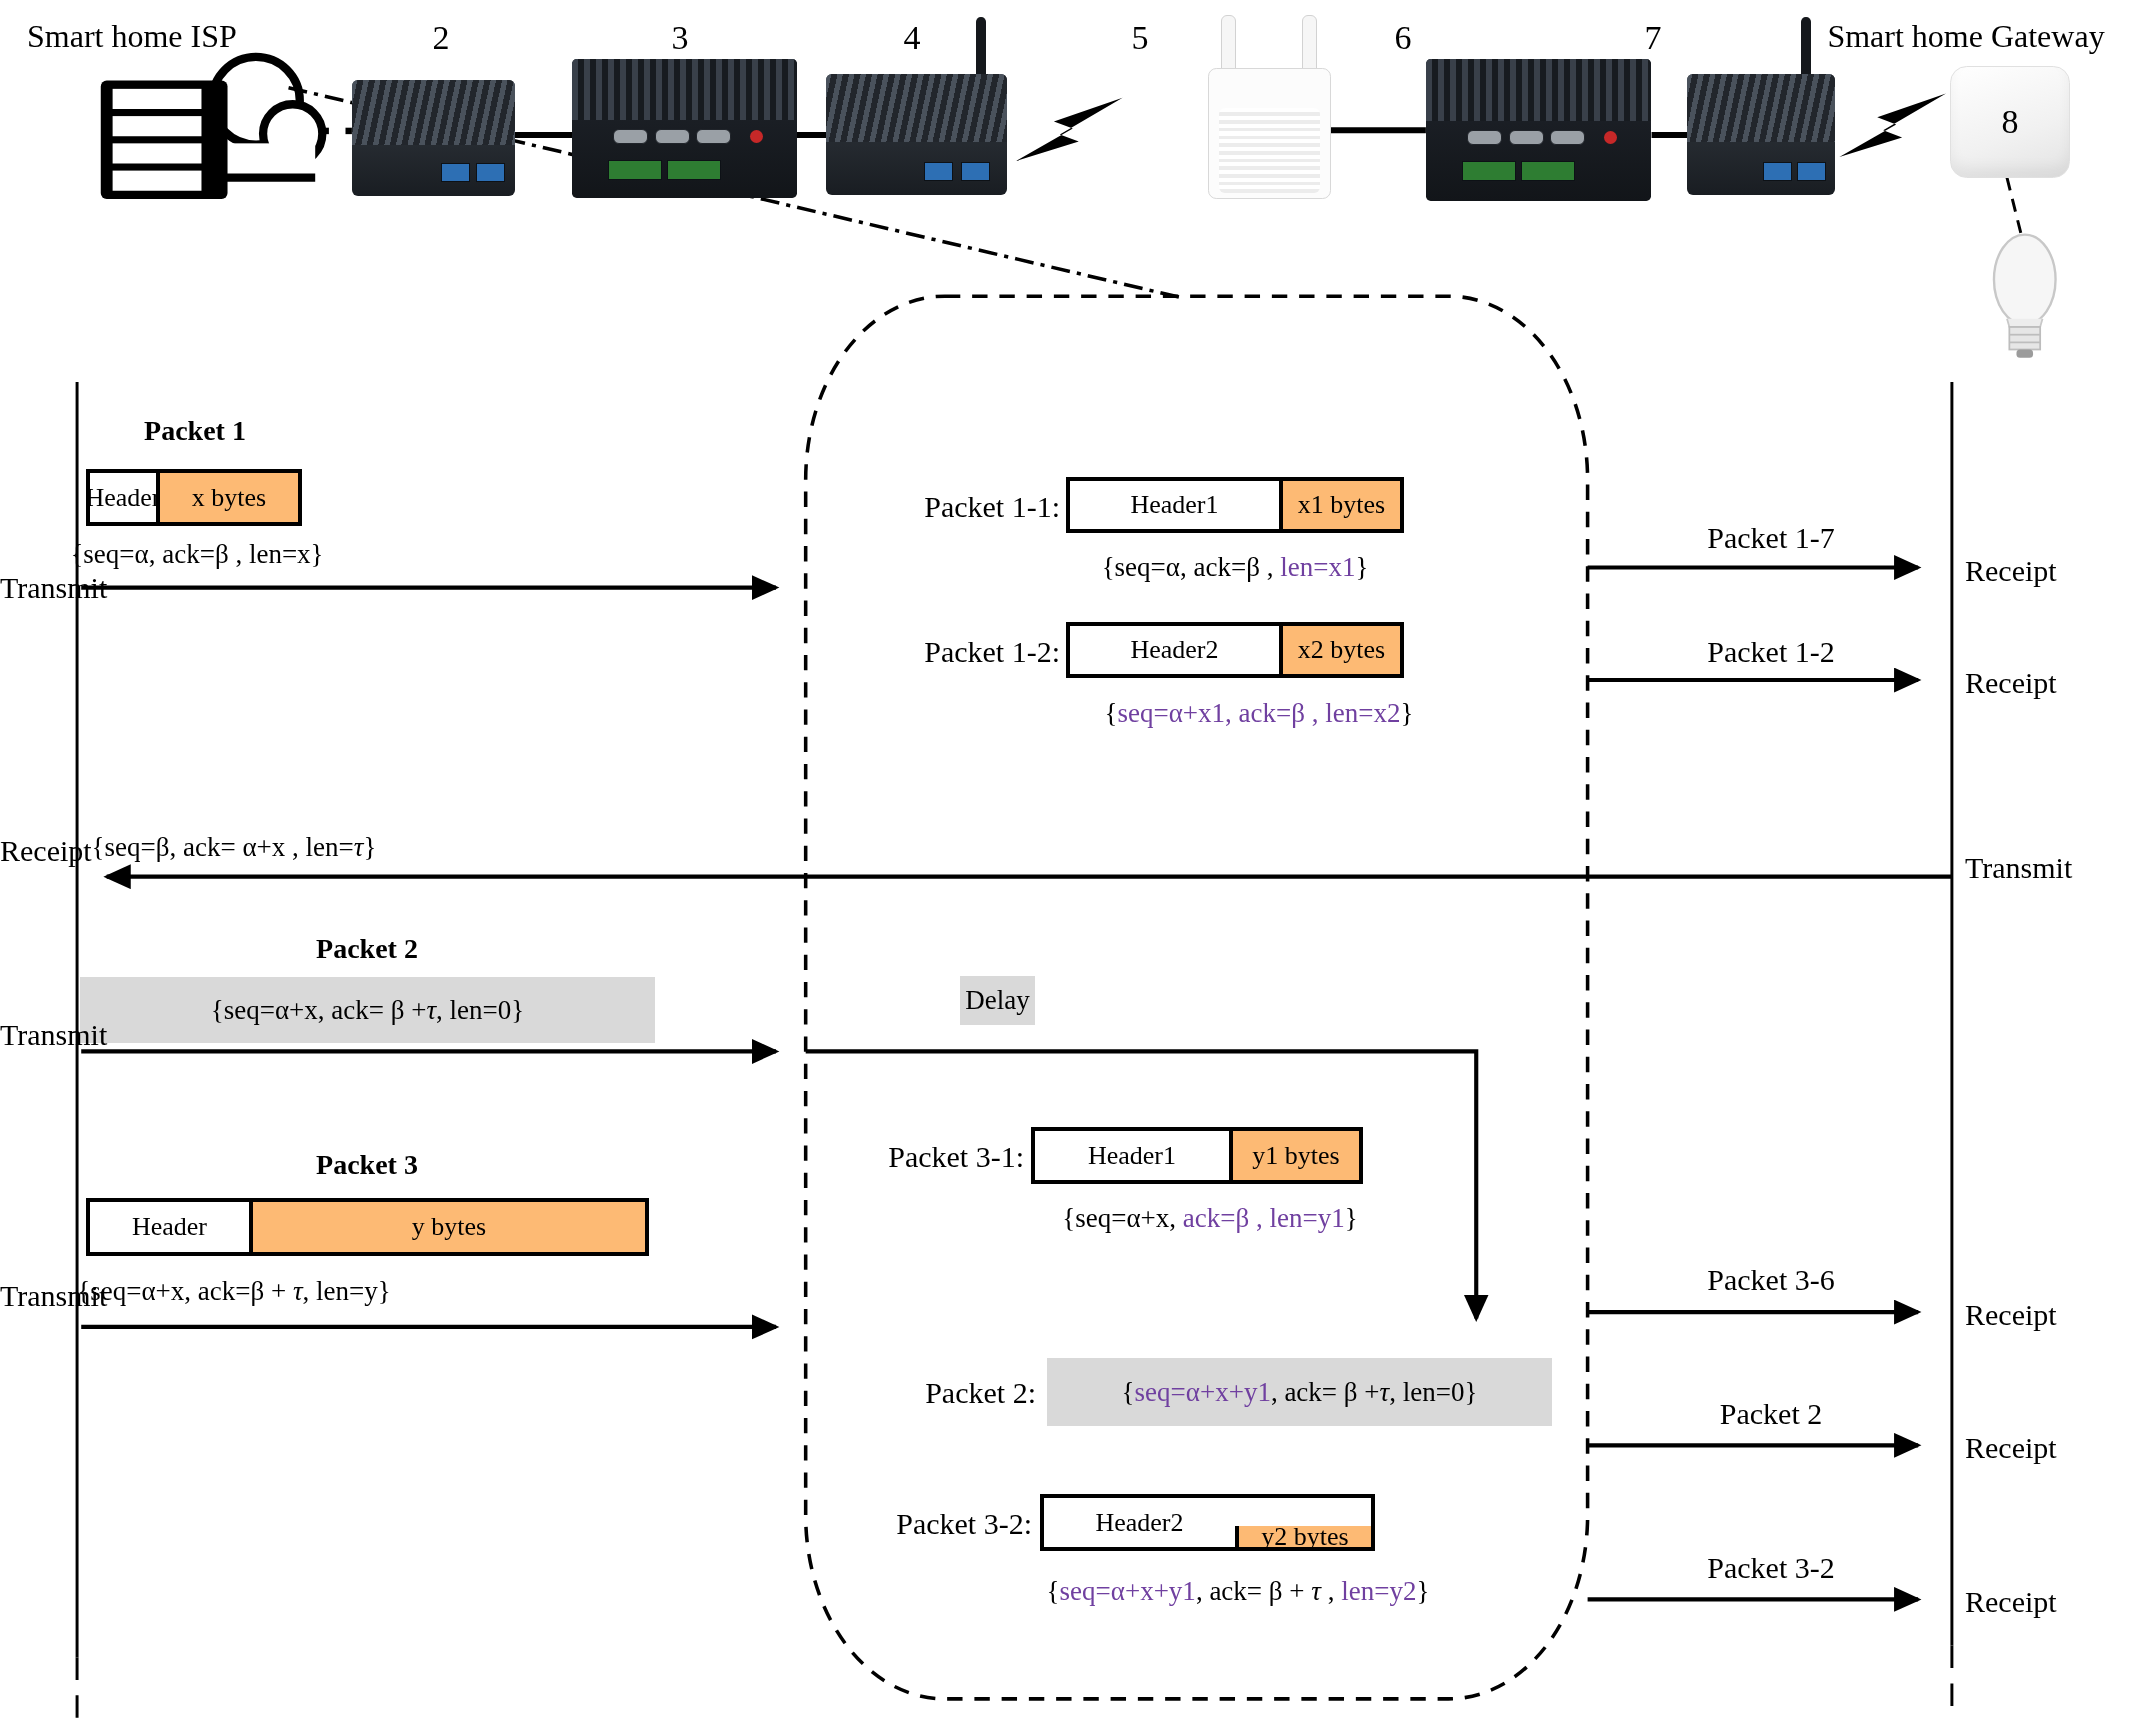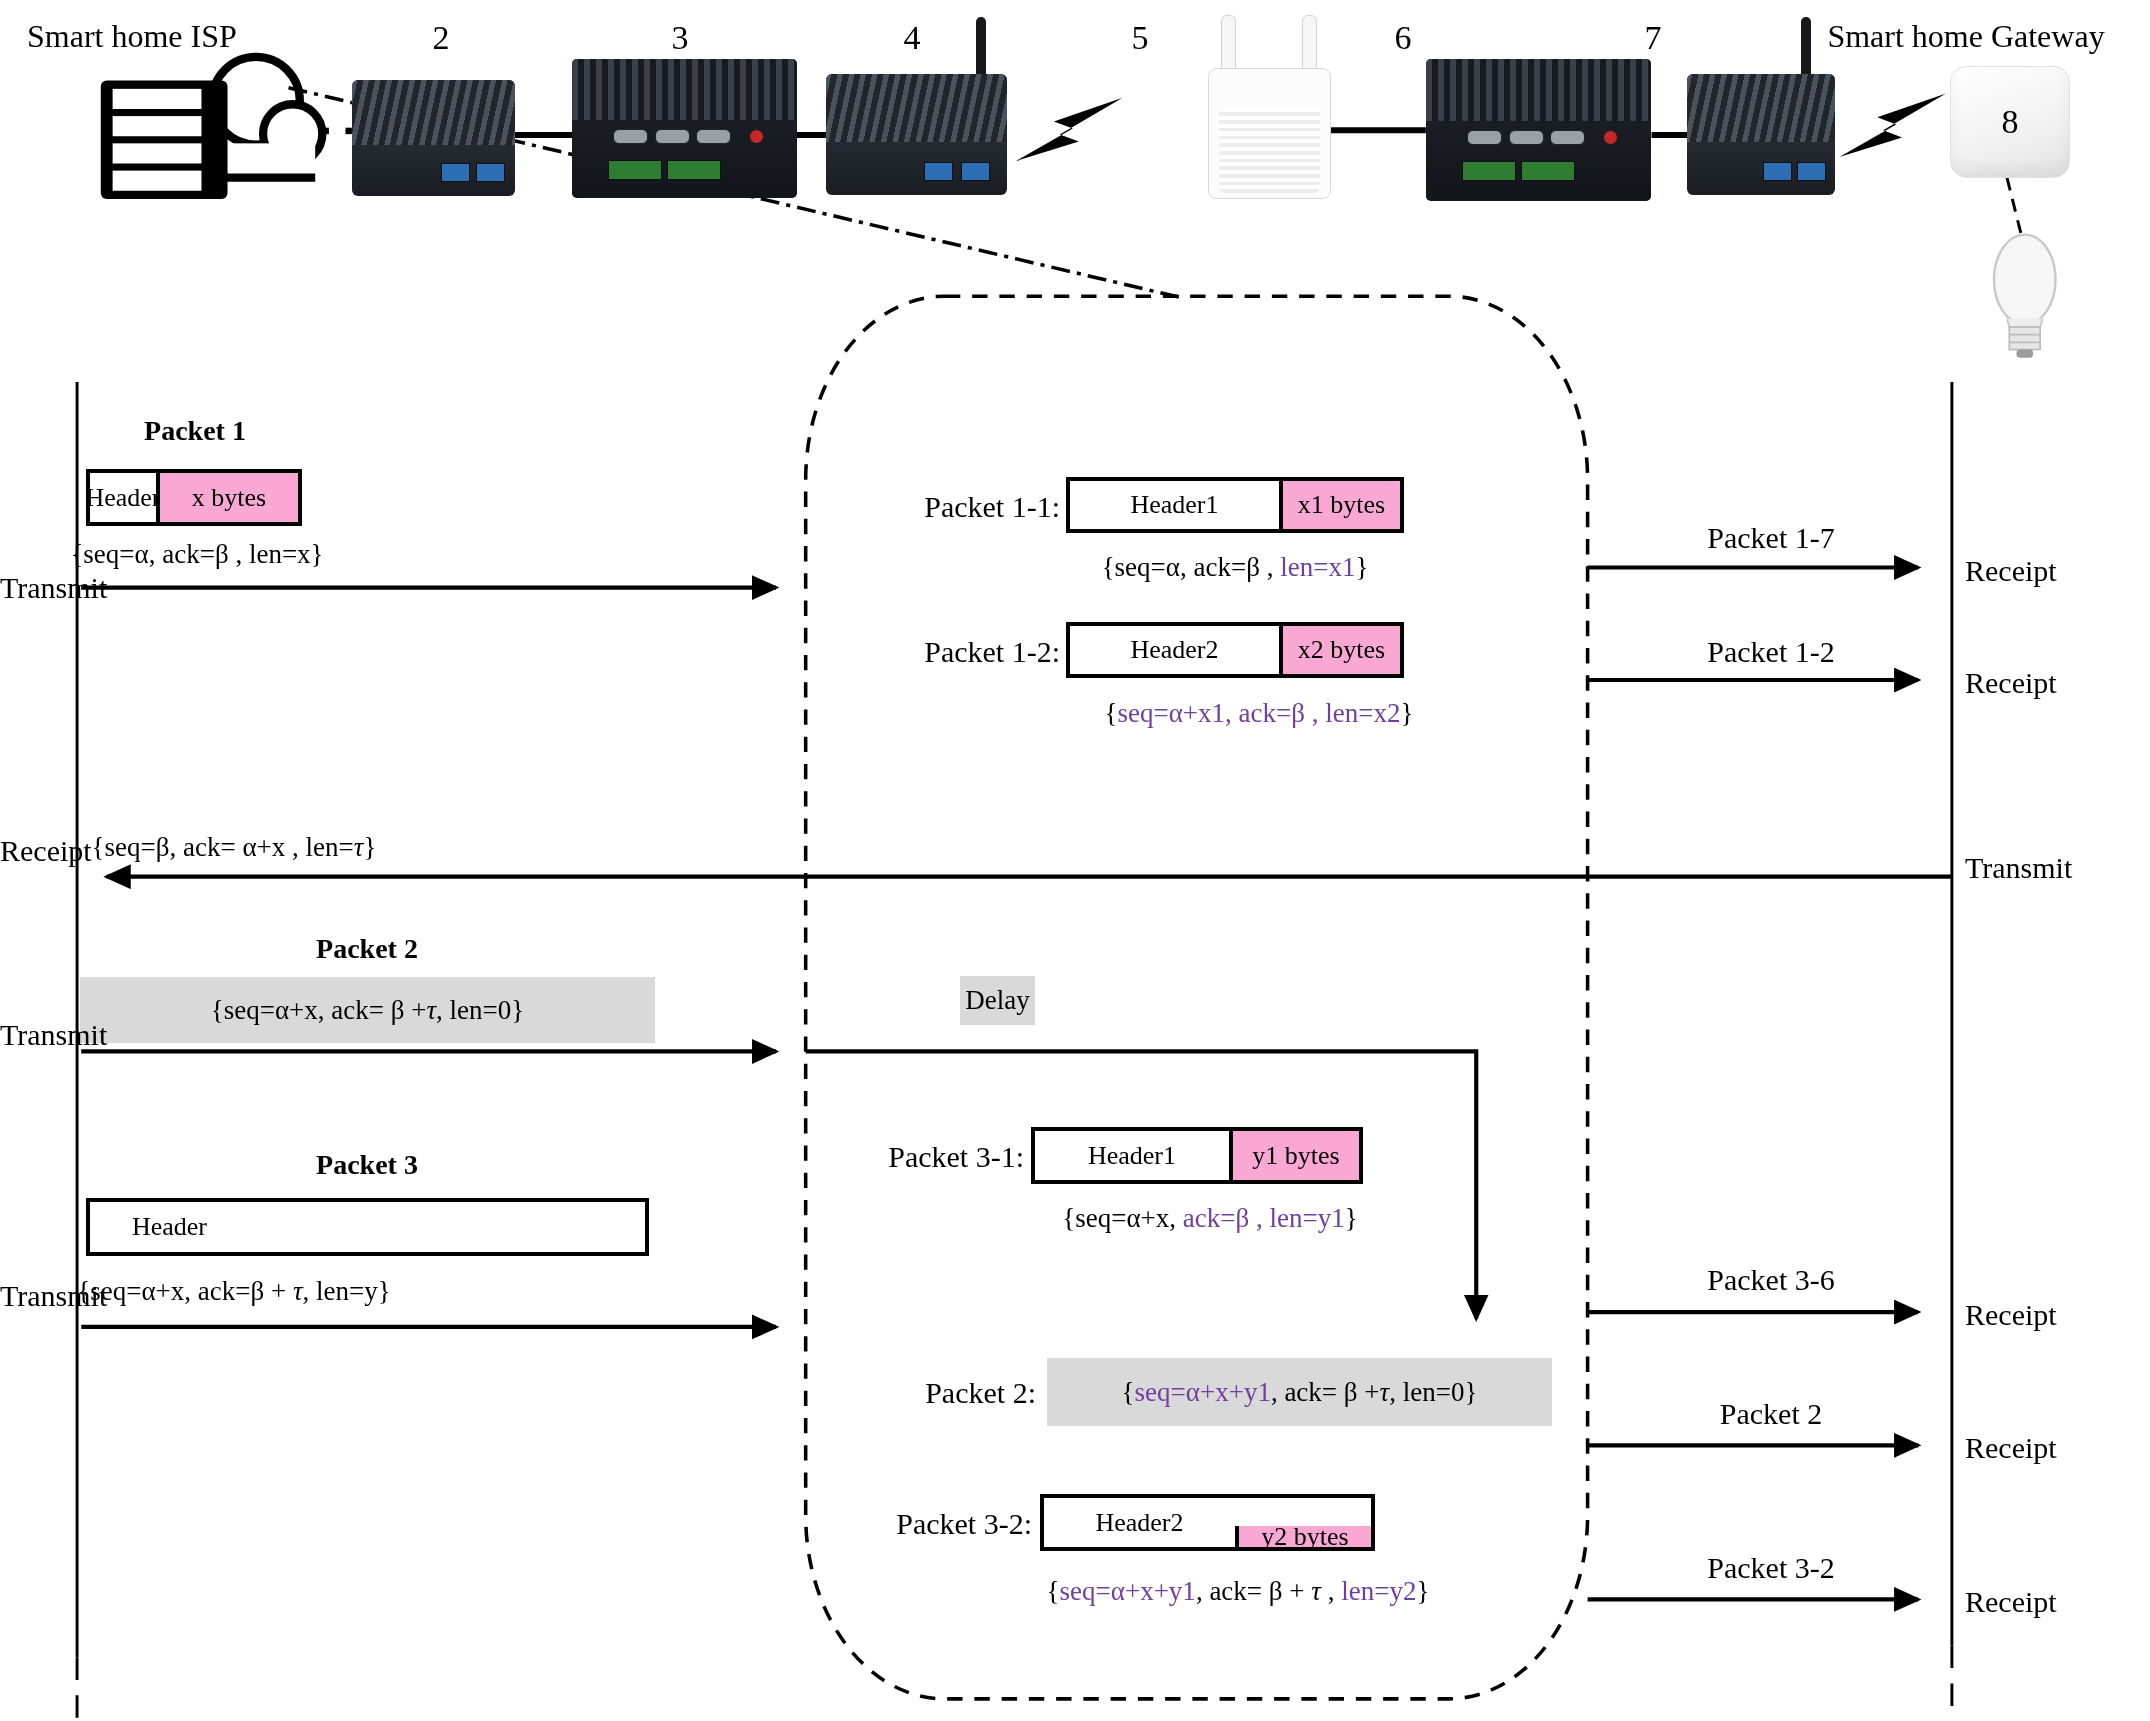--- a/index.html
+++ b/index.html
@@ -12,21 +12,21 @@
   .num{font-size:34px;}
   .head{font-size:32px;}
   .ev{font-size:30px;}
   .lbl{font-size:30px;}
   .seq{font-size:27px;}
   .ttl{font-size:28px;font-weight:bold;}
   .purple{color:#7040A0;}
   .it{font-style:italic;}
   .pkbox{position:absolute;display:flex;border:4.1px solid #000;background:#fff;box-sizing:border-box;}
   .cell{display:flex;align-items:center;justify-content:center;font-size:26px;box-sizing:border-box;}
-  .cell.pay{background:#f9a8d4;border-left:4.1px solid #000;}
+  .cell.pay{background:#fdba74;border-left:4.1px solid #000;}
   .graybox{position:absolute;background:#D9D9D9;display:flex;align-items:center;justify-content:center;font-size:27px;}
   
   .mini{position:absolute;background:linear-gradient(180deg,#3d444d 0%,#262b31 55%,#191d22 100%);
         border-radius:6px;overflow:hidden;}
   .mini::before{content:"";position:absolute;left:0;top:0;right:0;height:56%;
         background:repeating-linear-gradient(102deg,#4a525c 0 5.3px,#22262c 5.3px 11.3px);}
   .ind{position:absolute;background:linear-gradient(180deg,#2c323b 0%,#1a1e24 45%,#121519 100%);
         border-radius:4.7px;overflow:hidden;}
   .ind::before{content:"";position:absolute;left:0;top:0;right:0;height:44%;
         background:repeating-linear-gradient(90deg,#39404a 0 6px,#171b20 6px 12px);}
@@ -198,20 +198,21 @@
   <div class="graybox" style="left:80px;top:977px;width:575px;height:66px;">
       <span>{seq=α+x, ack= β +</span>
       <span class="it">τ</span>
       <span> , len=0}</span>
     </div>
   <div class="t ev rt" style="left:0;top:1018px;width:72px;">Transmit</div>
 
   <div class="t ttl c" style="left:367px;top:1149px;">Packet 3</div>
   <div class="pkbox" style="left:86px;top:1198px;width:563px;height:58px;">
     <div class="cell" style="width:159px;">Header</div>
+    <div class="cell pay" style="flex:1;">y bytes</div>
   </div>
   <div class="t seq c" style="left:234px;top:1276px;"><span>{seq=α+x, ack=β + </span><span class="it">τ</span><span>, len=y}</span></div>
   <div class="t ev rt" style="left:0;top:1279px;width:72px;">Transmit</div>
 
   <div class="t lbl rt" style="left:770px;top:490px;width:290px;">Packet 1-1:</div>
   <div class="pkbox" style="left:1066px;top:477px;width:338px;height:56px;">
     <div class="cell" style="width:209px;">Header1</div>
     <div class="cell pay" style="flex:1;">x1 bytes</div>
   </div>
   <div class="t seq c" style="left:1235px;top:552px;"><span>{seq=α, ack=β , </span><span class="purple">len=x1</span><span>}</span></div>

